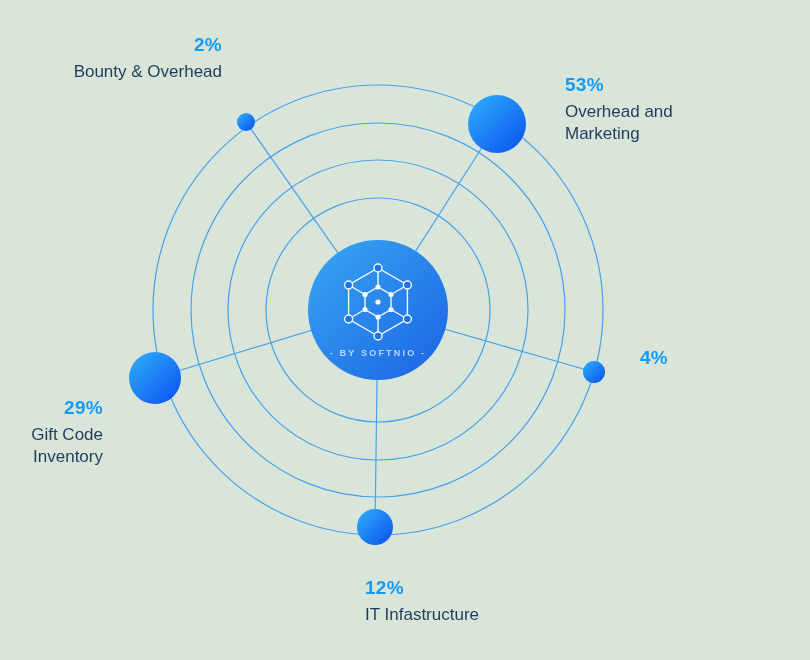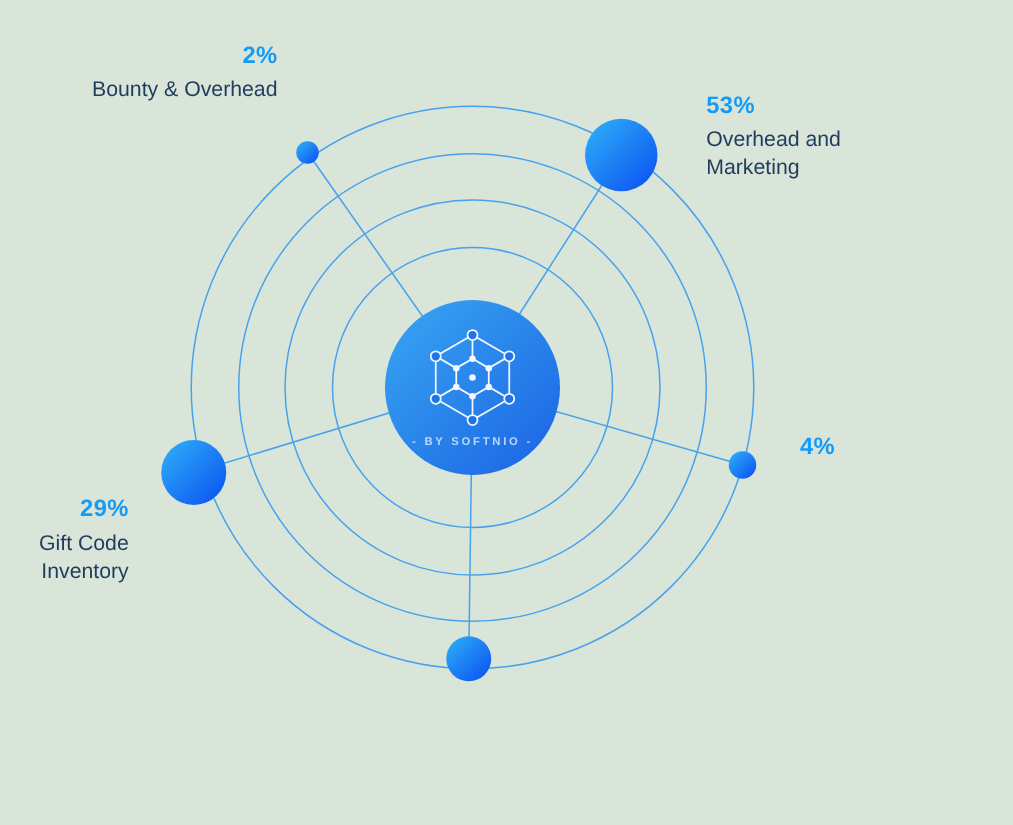--- a/index.html
+++ b/index.html
@@ -136,14 +136,18 @@
 
   <div class="alloc giftcode">
     <div class="pct">29%</div>
     <div class="txt">Gift Code Inventory</div>
   </div>
 
   <div class="alloc legal">
     <div class="pct">4%</div>
   </div>
 
+  <div class="alloc it">
+    <div class="pct">12%</div>
+    <div class="txt">IT Infastructure</div>
+  </div>
 
 </div>
 
 </body></html>

